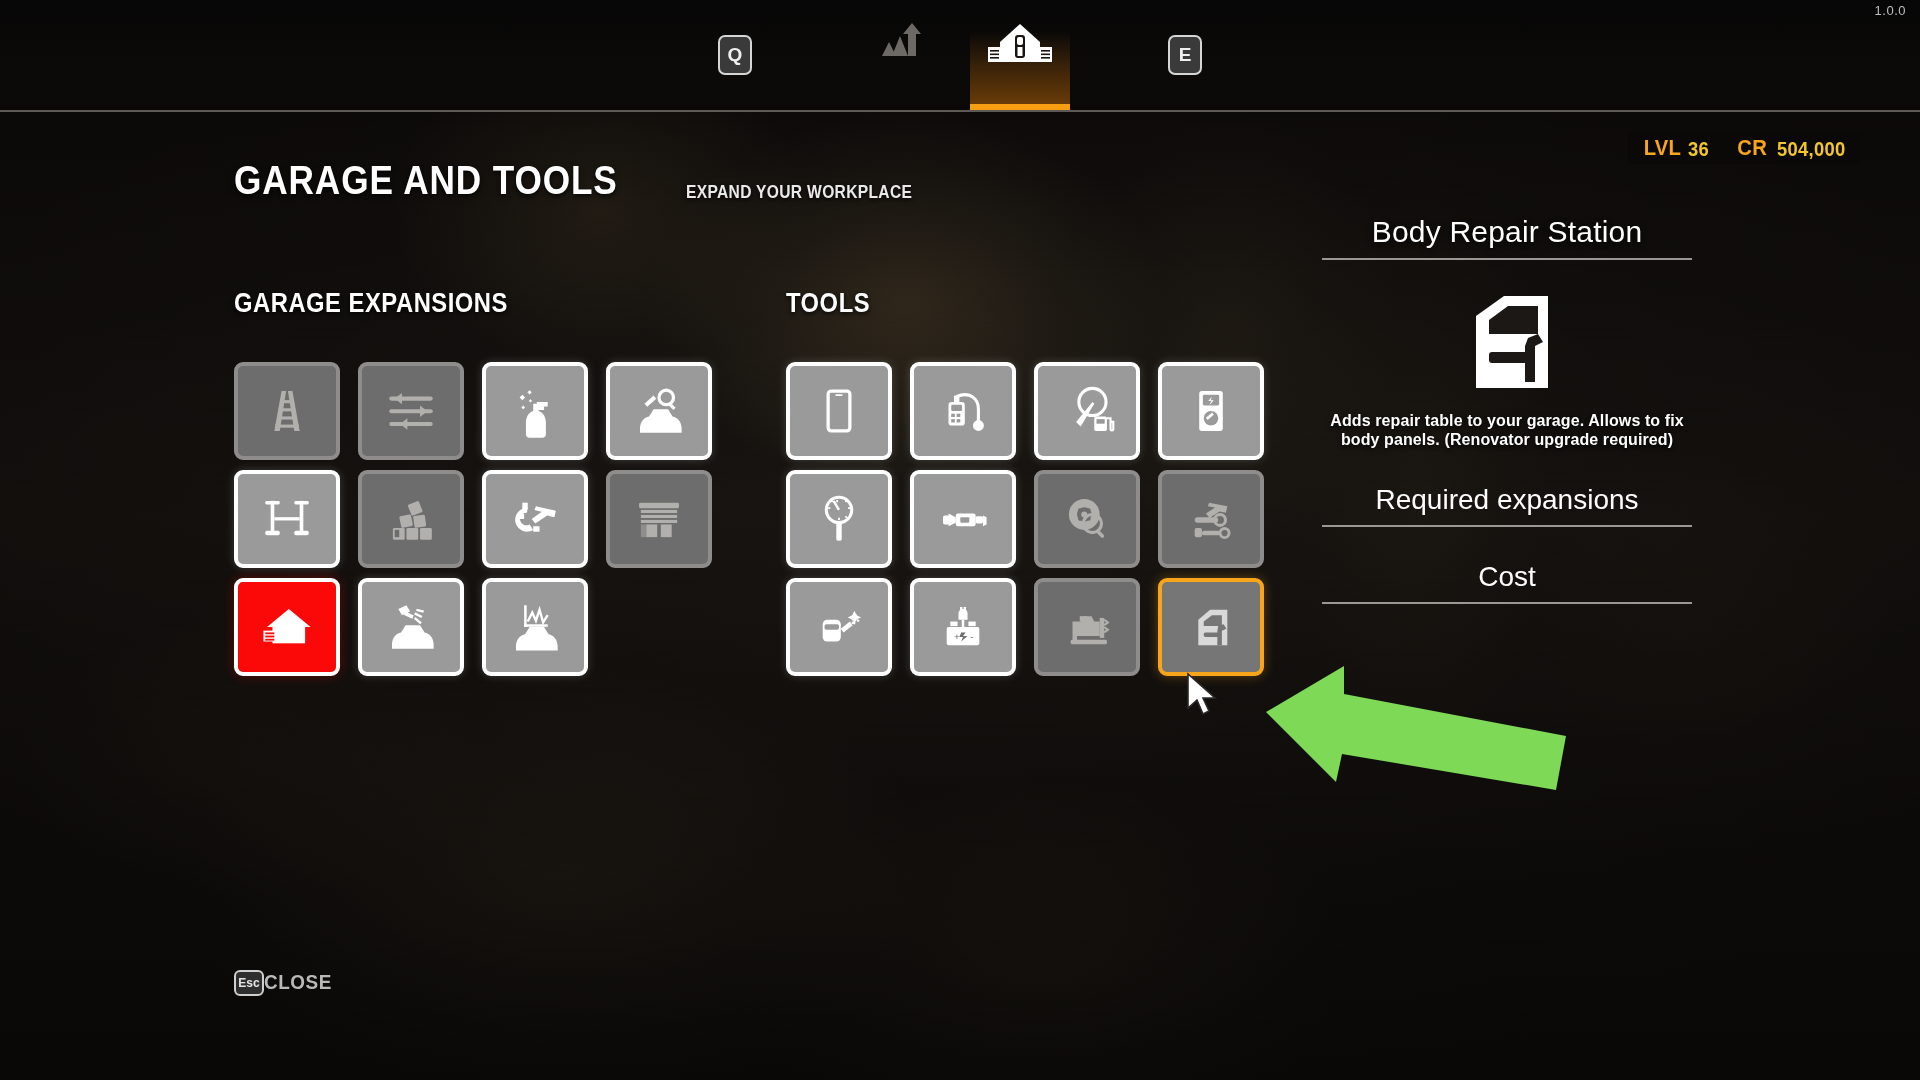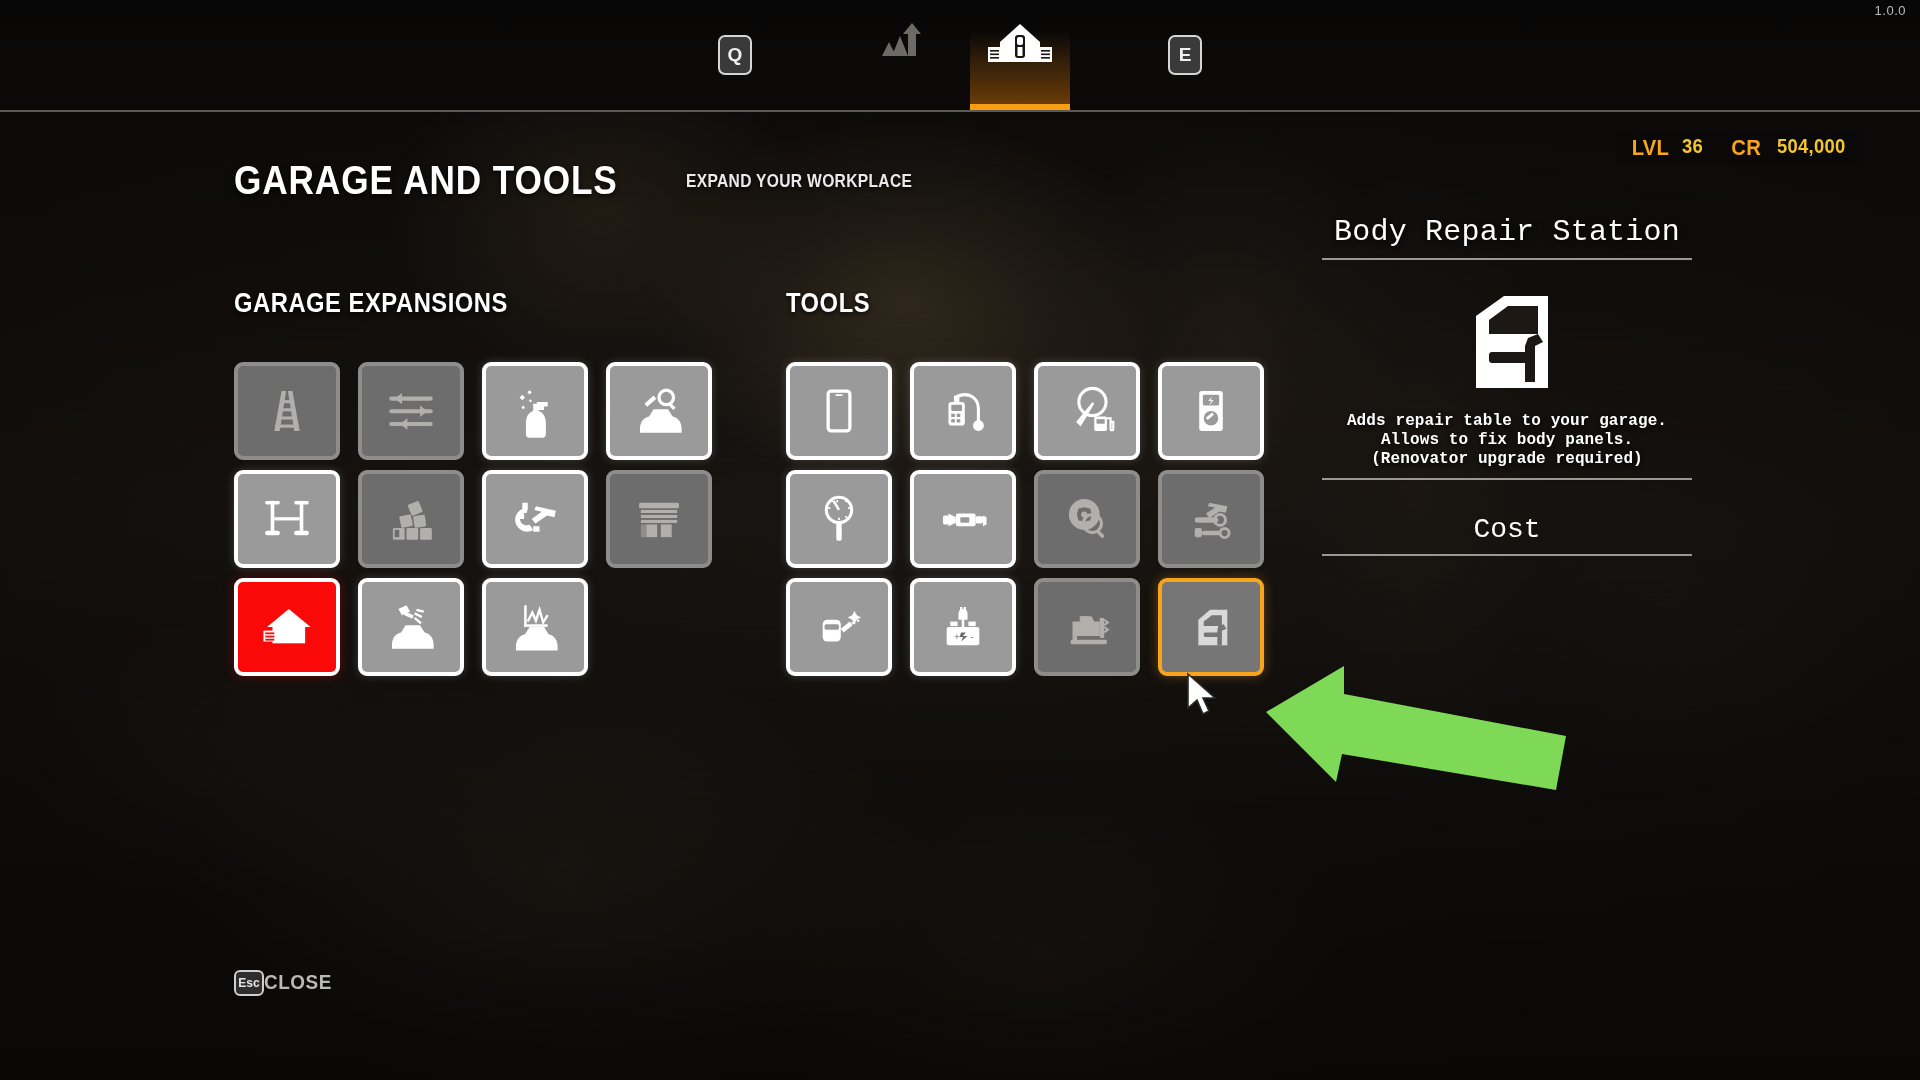--- a/index.html
+++ b/index.html
@@ -65,39 +65,39 @@
   .nav-slot.tab { width:120px; }
   .nav-tab-inner { display:flex; flex-direction:column; align-items:center; justify-content:flex-start;
     height:110px; width:100px; padding-top:22px; position:relative; }
   .nav-tab-inner.active { background:linear-gradient(180deg, rgba(255,150,10,0) 28%, rgba(197,108,8,.55) 100%); }
   .nav-tab-inner.active::after {
     content:""; position:absolute; left:0; right:0; bottom:0; height:6px; background:#f79e12;
   }
   .nav-ico svg { display:block; }
 
   
-  .page-head { position:absolute; left:234px; top:158px; display:flex; align-items:center; gap:16px; }
+  .page-head { position:absolute; left:234px; top:158px; display:flex; align-items:flex-end; gap:16px; }
   .page-title {
     font-size:40px; font-weight:bold; color:#ffffff;
     letter-spacing:1px; transform:scaleX(.88); transform-origin:left center;
     text-shadow:0 2px 6px rgba(0,0,0,.8);
   }
   .page-sub {
     font-size:19px; font-weight:bold; color:#eaeaea;
     letter-spacing:.4px; transform:scaleX(.82); transform-origin:left center;
     text-shadow:0 2px 5px rgba(0,0,0,.8);
   }
 
   
   .hud {
     position:absolute; right:58px; top:132px; height:32px;
     background:rgba(10,9,8,.82);
     display:flex; align-items:center; gap:26px; padding:0 14px;
   }
-  .hud-grp { display:flex; align-items:flex-start; gap:11px; }
+  .hud-grp { display:flex; align-items:flex-end; gap:5px; }
   .hud-k { font-size:22px; font-weight:bold; color:#f7a51b; letter-spacing:.3px; transform:scaleX(.92); }
   .hud-v { font-size:20px; font-weight:bold; color:#f2c62c; letter-spacing:.3px; transform:scaleX(.92); }
 
   
   .col-head {
     position:absolute; font-size:27px; font-weight:bold; color:#ffffff;
     letter-spacing:.6px; transform:scaleX(.88); transform-origin:left center;
     text-shadow:0 2px 6px rgba(0,0,0,.85);
   }
   #garage-head { left:234px; top:288px; }
@@ -118,21 +118,21 @@
   .tile.required { background:#fb0909; border:4px solid #ffffff;
     box-shadow:0 0 12px rgba(255,0,0,.32); }
   .tile.selected { background:#767676; border:4px solid #f7a51b;
     box-shadow:0 0 12px rgba(247,165,27,.35); }
   .tile svg { display:block; }
   .tile.owned svg, .tile.required svg, .tile.selected svg { fill:#ffffff; }
   .tile.locked svg { fill:#b2b0ad; }
   .tile.selected svg { fill:#d9d9d9; }
 
   
-  .panel { position:absolute; left:1322px; top:215px; width:370px; text-align:center;font-family:Liberation Mono, monospace; }
+  .panel { position:absolute; left:1322px; top:215px; width:370px; text-align:center; }
   .panel-title {
     font-size:30px; color:#ffffff; letter-spacing:.2px;
     text-shadow:0 2px 6px rgba(0,0,0,.8);
   }
   .rule { height:2px; background:#9b9894; margin:9px 0 0 0; }
   .panel-icon { margin:30px auto 18px; width:130px; height:104px; }
   .panel-desc {
     font-size:16px; line-height:1.18; color:#ffffff; font-weight:bold;
     letter-spacing:.1px; padding:0 6px;
     text-shadow:0 2px 5px rgba(0,0,0,.85);
@@ -534,20 +534,21 @@
       <svg width="130" height="104" viewBox="0 0 130 104">
         <path d="M34 26 L62 6 L106 6 L106 98 L34 98 Z" fill="#ffffff"></path>
         <path d="M47 30 L66 16 L96 16 L96 44 L47 44 Z" fill="#1b1816"></path>
         <rect x="47" y="62" width="44" height="11" rx="3" fill="#1b1816"></rect>
         <path d="M86 48 L96 44 L101 52 L93 56 L93 92 L83 92 L83 56 Z" fill="#1b1816"></path>
       </svg>
     </div>
 
     <div class="panel-desc">Adds repair table to your garage. Allows to fix body panels. (Renovator upgrade required)</div>
 
+    <div class="panel-sec-title">Required expansions</div>
     <div class="rule"></div>
 
     <div class="panel-sec-title">Cost</div>
     <div class="rule"></div>
   </div>
 
   <svg class="green-arrow" viewBox="0 0 300 140">
     <polygon points="0,62 78,16 78,44 300,86 290,140 76,104 70,132" fill="#7ed957"></polygon>
   </svg>
 

